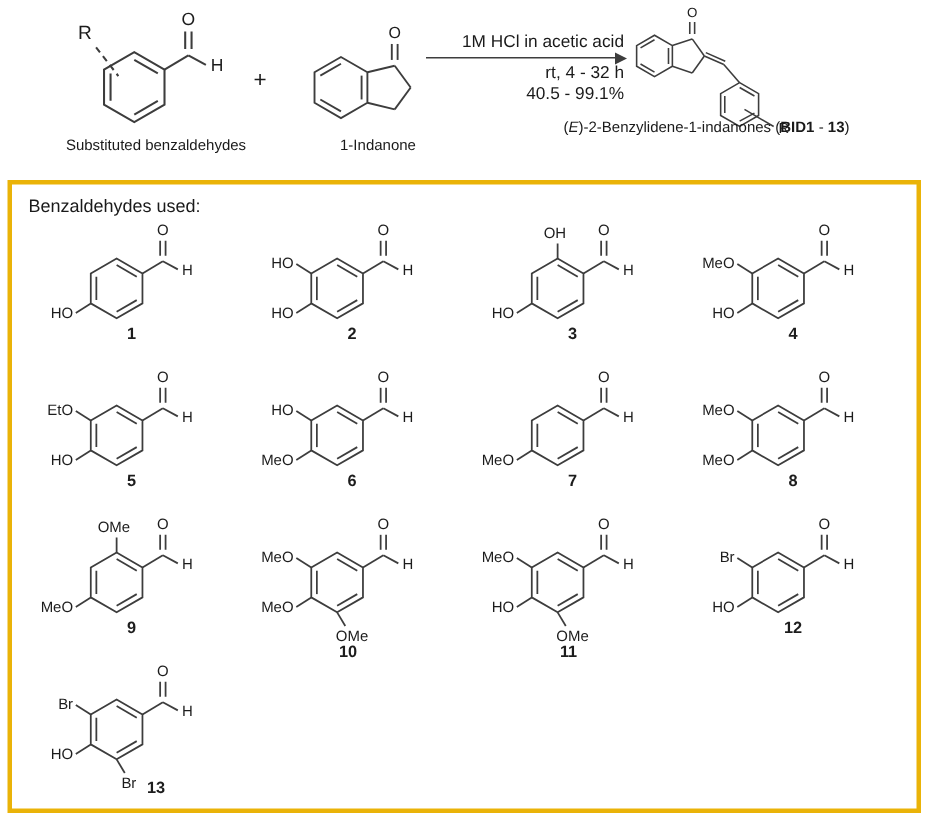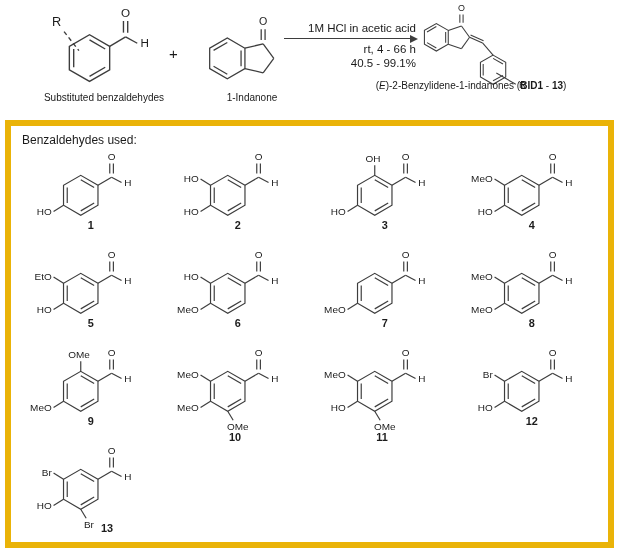--- a/index.html
+++ b/index.html
@@ -16,21 +16,21 @@
   #scheme{position:relative;width:619px;height:120px;}
   .abs{position:absolute;}
   .struct-label{font-size:10px;text-align:center;white-space:nowrap;}
   #plus{font-size:15px;}
   #arrow-block{width:132px;text-align:right;font-size:11.5px;line-height:14px;}
   .rxn-arrow{position:relative;height:1px;background:#3d3d3d;margin:3px 0 3px 0;}
   .rxn-arrow::after{content:"";position:absolute;right:-2px;top:-3.5px;width:0;height:0;
     border-left:8px solid #3d3d3d;border-top:4px solid transparent;border-bottom:4px solid transparent;}
 
   
-  #benz-box{margin:0 5px;border:6px solid #eab308;padding:7px 9px 2px 9px;height:407px;}
+  #benz-box{margin:0 5px;border:3px solid #eab308;padding:7px 9px 2px 9px;height:407px;}
   #benz-box-title{font-size:12px;margin:0 0 2px 2px;}
   #benz-grid{display:grid;grid-template-columns:repeat(4,1fr);row-gap:1px;}
   .cell{width:147px;height:97px;}
   .cell svg{width:136px;height:98px;}
 </style>
 </head>
 <body>
 
 <svg width="0" height="0" style="position:absolute">
   <defs>
@@ -83,21 +83,21 @@
     <line x1="69" y1="67" x2="50.2" y2="62.5"></line>
     <line x1="67" y1="33" x2="67" y2="22"></line>
     <line x1="71" y1="33" x2="71" y2="22"></line>
     <text class="atom" x="69" y="18" text-anchor="middle">O</text>
   </svg>
   <div class="abs struct-label" style="left:196px;top:92px;width:112px">1-Indanone</div>
 
   <div class="abs" id="arrow-block" style="left:284px;top:21px">
     <div>1M HCl in acetic acid</div>
     <div class="rxn-arrow"></div>
-    <div>rt, 4 - 66 h</div>
+    <div>rt, 4 - 32 h</div>
     <div>40.5 - 99.1%</div>
   </div>
 
   <svg class="abs" style="left:412px;top:0px" width="150" height="107" viewBox="0 0 185 132">
     <polygon points="44.7,37.5 30,29 15.3,37.5 15.3,54.5 30,63 44.7,54.5"></polygon>
     <line x1="30" y1="32.7" x2="18.5" y2="39.4"></line>
     <line x1="18.5" y1="52.6" x2="30" y2="59.3"></line>
     <line x1="41.5" y1="39.4" x2="41.5" y2="52.6"></line>
     <line x1="44.7" y1="37.5" x2="61" y2="32"></line>
     <line x1="61" y1="32" x2="71" y2="46"></line>

